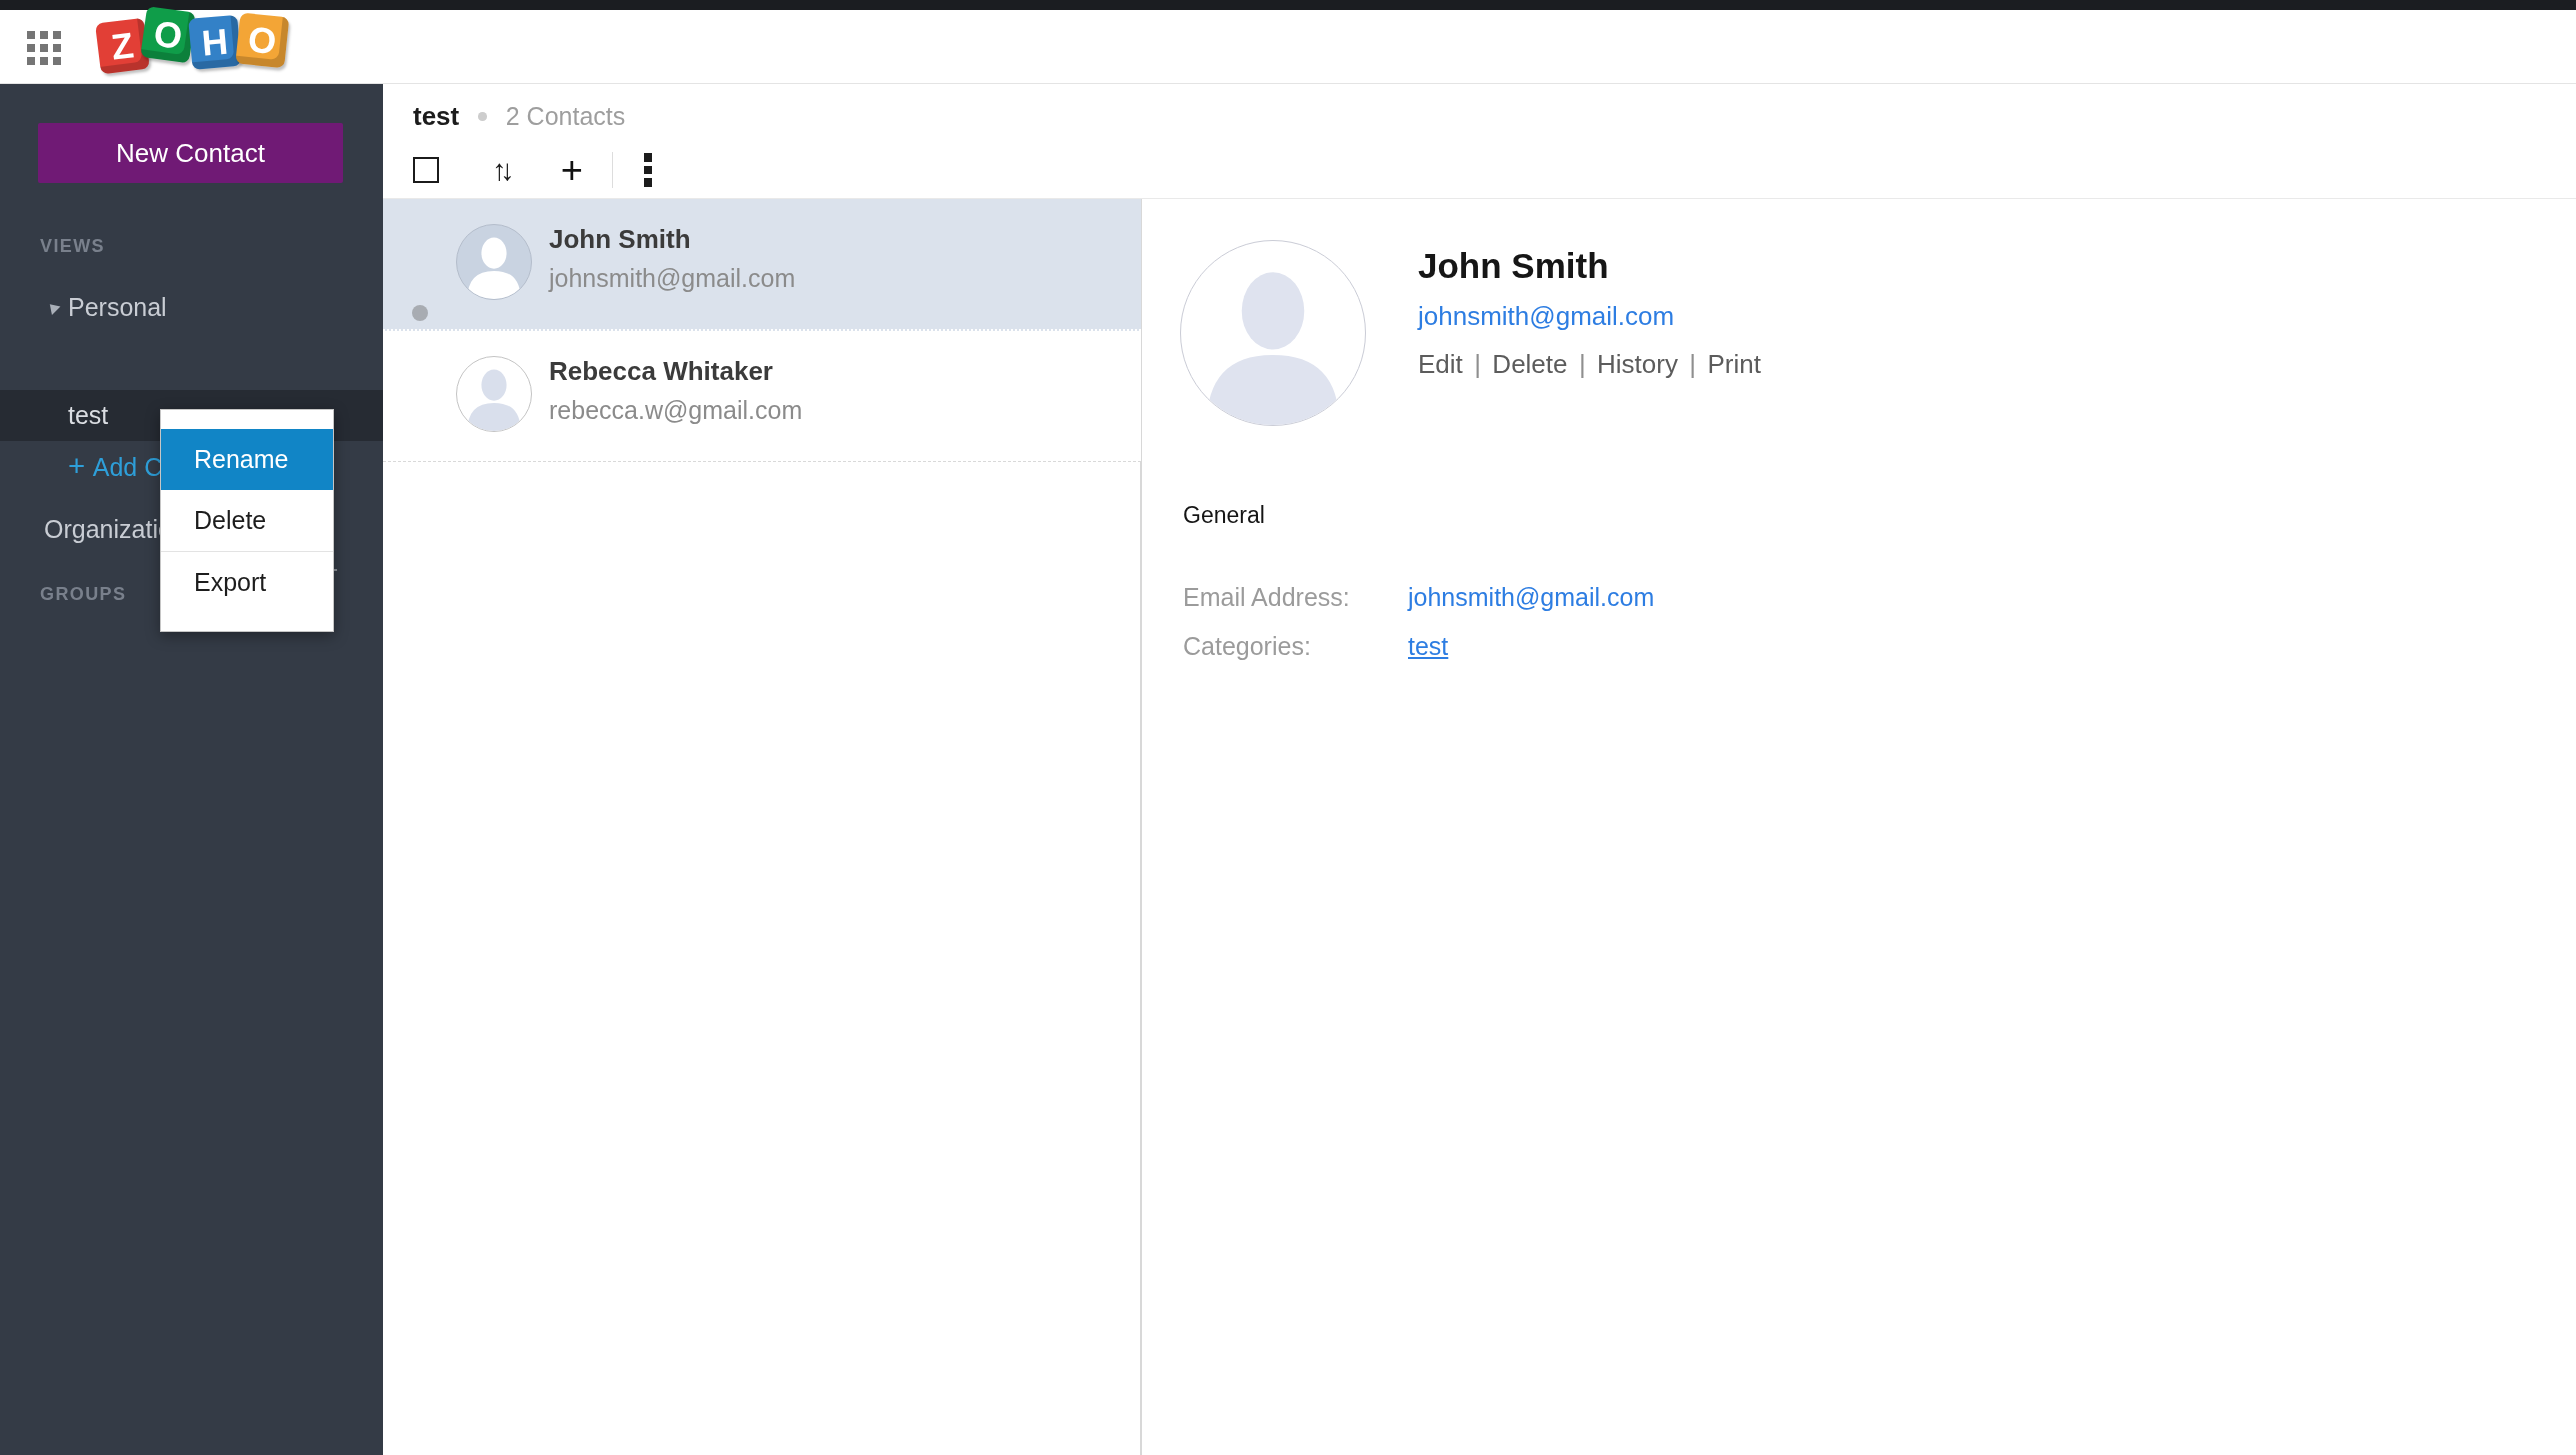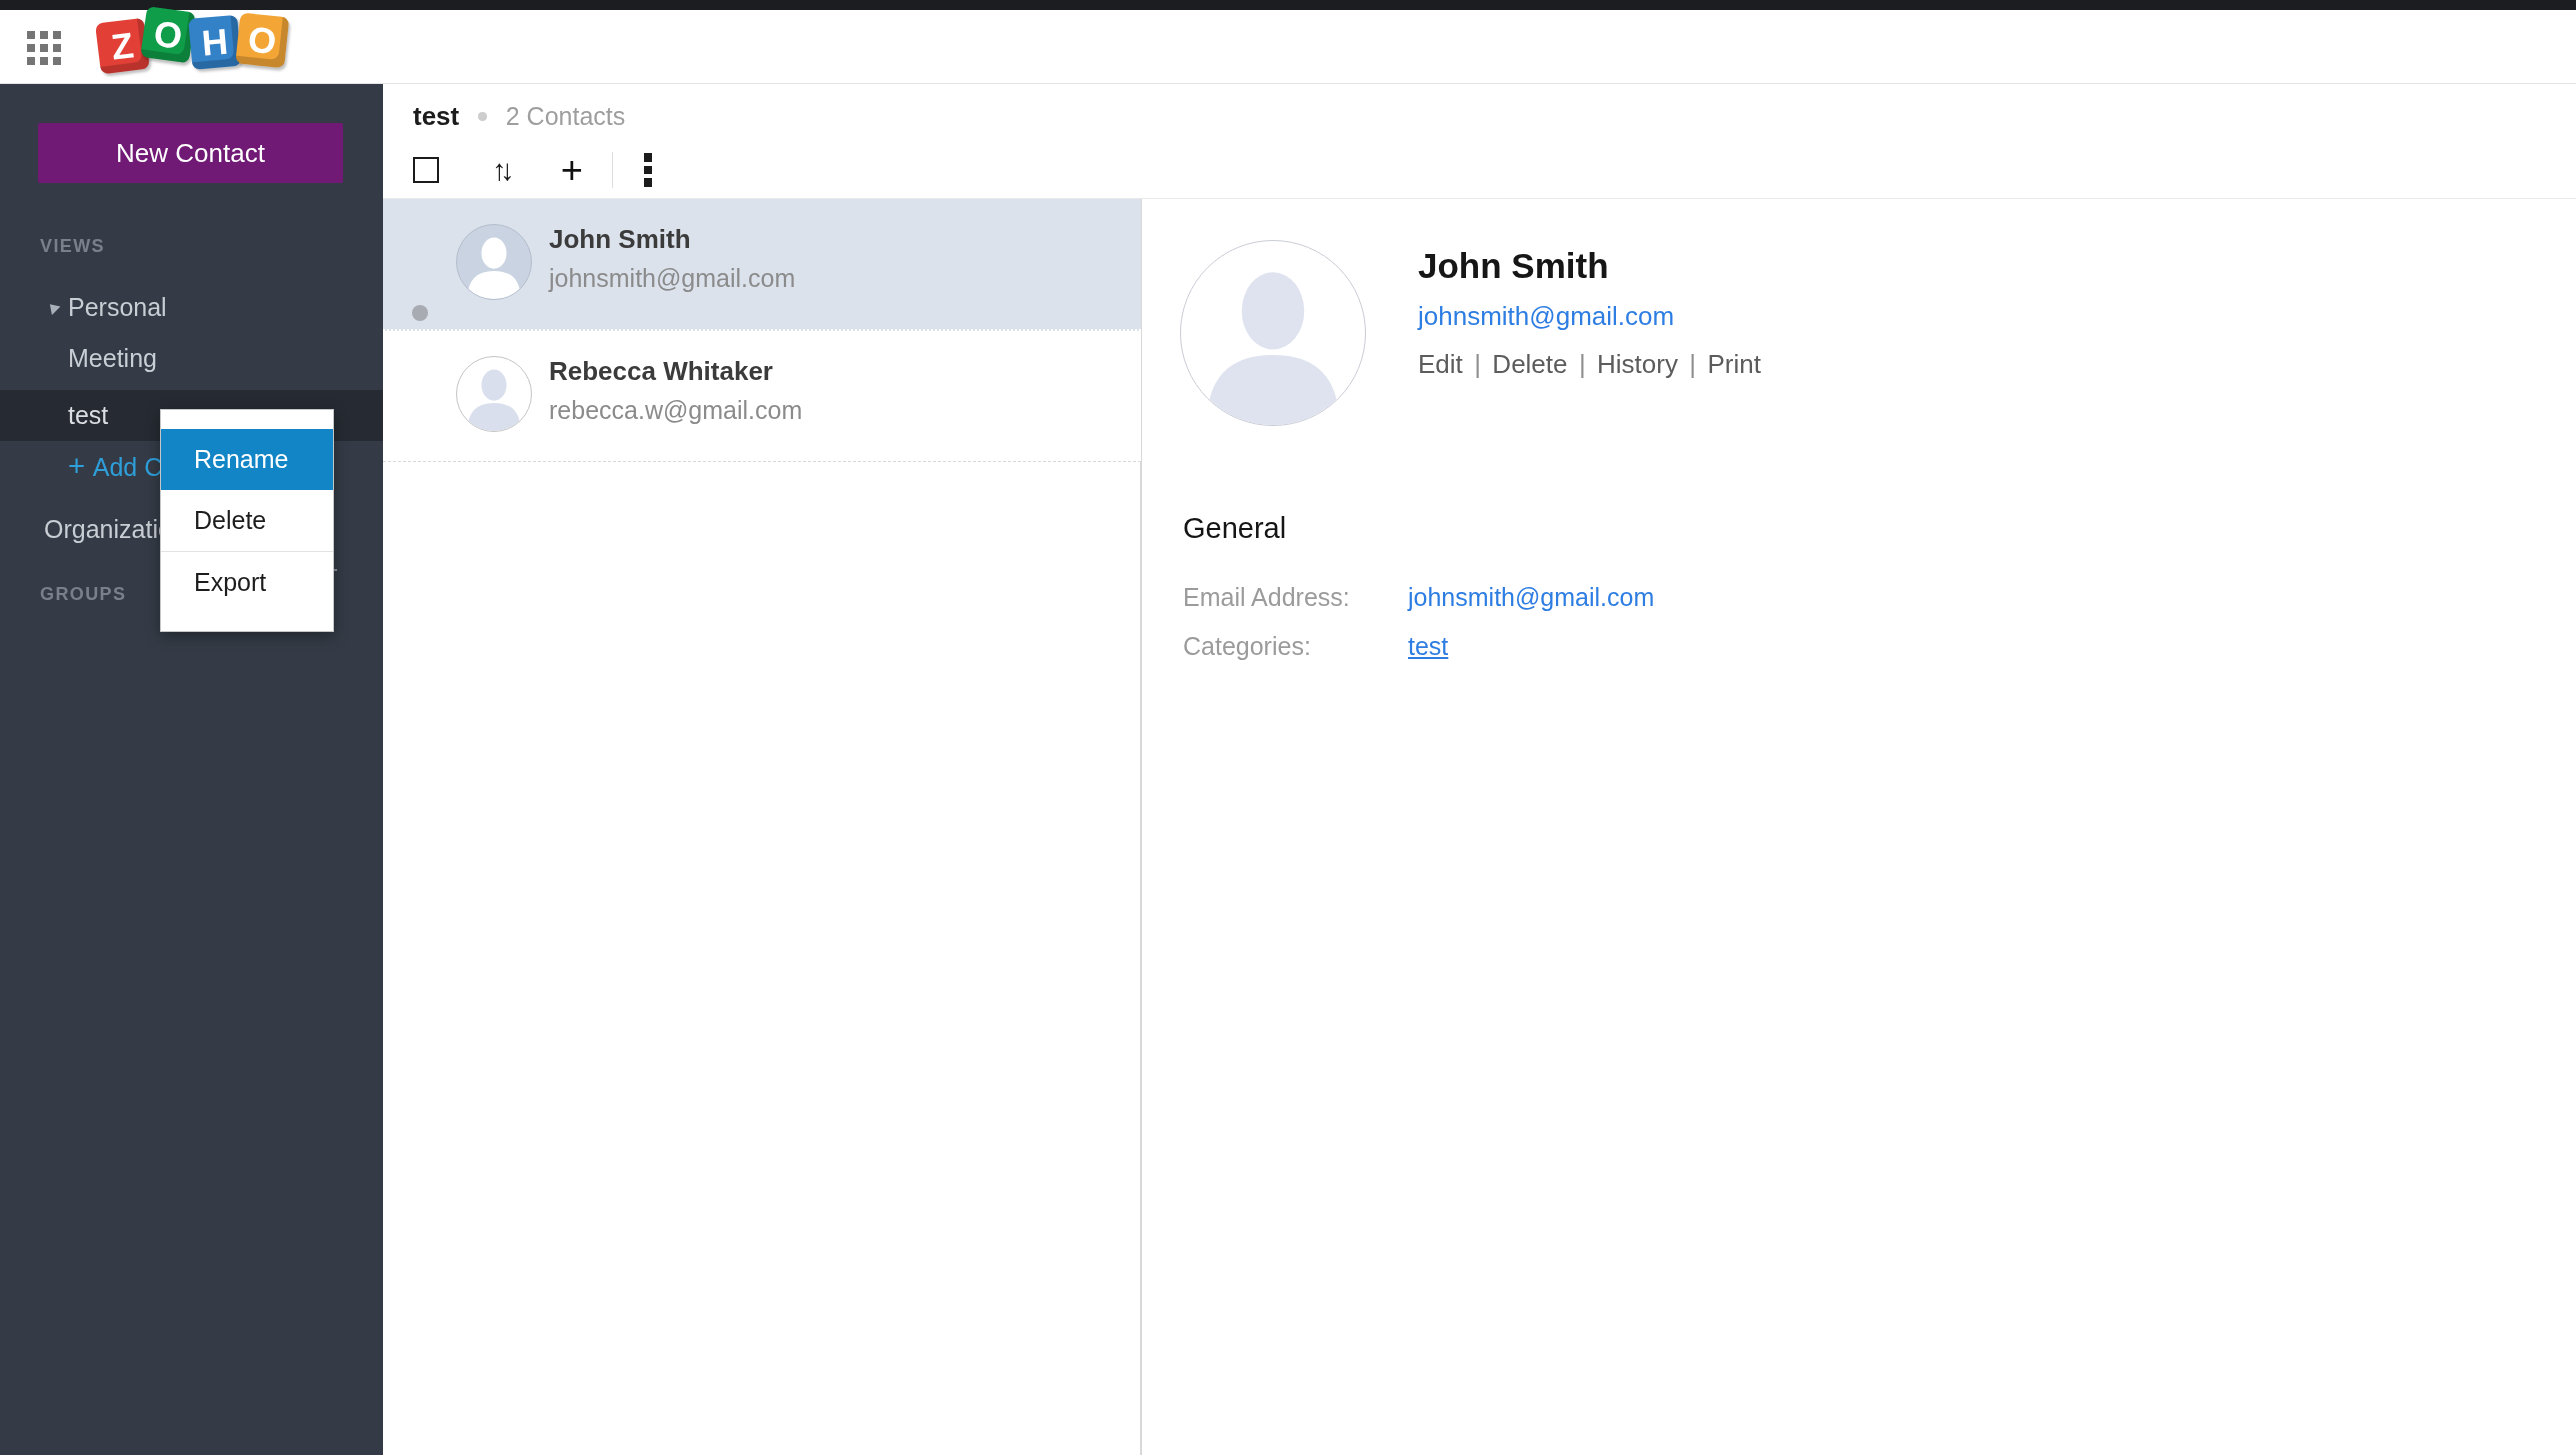--- a/index.html
+++ b/index.html
@@ -103,21 +103,21 @@
 
   
   .detail { position:absolute; left:1142px; top:199px; width:1434px; height:1257px; background:#fff; }
   .detail-avatar { left:38px; top:41px; width:186px; height:186px; background:#fff;
                    border:1.9px solid #caccd6; }
   .detail-name   { position:absolute; left:276px; top:47px; font-size:35px; font-weight:600; color:#161616; }
   .detail-email  { position:absolute; left:276px; top:102px; font-size:26px; color:#2d7de2; cursor:pointer; }
   .detail-actions{ position:absolute; left:276px; top:150px; font-size:26px; color:#5c5c5c; }
   .detail-actions .act { cursor:pointer; }
   .detail-actions .sep { color:#8f8f8f; margin:0 11.4px; }
-  .section-title { position:absolute; left:41px; top:313px; font-size:29px; font-weight:500; color:#151515; }
+  .section-title { position:absolute; left:41px; top:303px; font-size:23px; font-weight:500; color:#151515; }
   .field-label { position:absolute; left:41px; font-size:25px; color:#9b9b9b; }
   .field-value { position:absolute; left:266px; font-size:25px; color:#2d7de2; cursor:pointer; }
   .f0 { top:384px; } .f1 { top:433px; }
   .underlined { text-decoration:underline; }
 </style>
 </head>
 <body>
 
 <div class="scene">
 
@@ -144,23 +144,20 @@
 
   <div class="sidebar">
     <button class="new-contact-btn">New Contact</button>
 
     <div class="side-section views-header">VIEWS</div>
 
     <div class="side-item item-personal">
       <span class="caret"></span>
       <span class="lbl">Personal</span>
     </div>
-    <div class="side-item item-meeting">
-      <span class="lbl">Meeting</span>
-    </div>
     <div class="side-item item-test">
       <span class="lbl">test</span>
     </div>
 
     <div class="add-category">
       <span class="plus">+</span><span>Add Category</span>
     </div>
 
     <div class="side-item item-organization">
       <span class="lbl">Organization</span>

